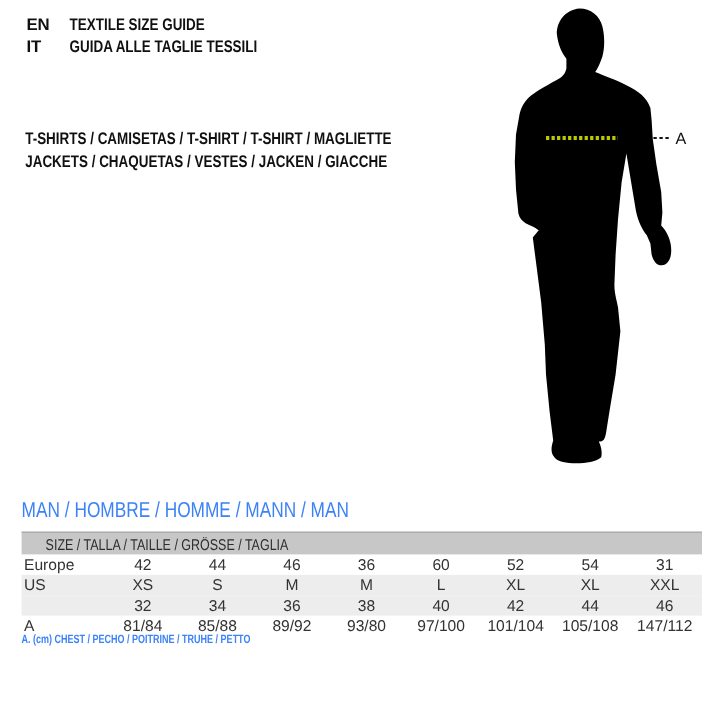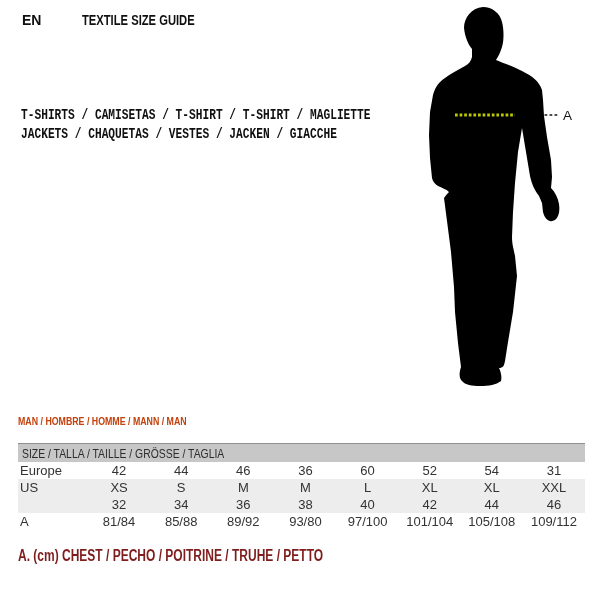--- a/index.html
+++ b/index.html
@@ -5,54 +5,58 @@
   html,body{margin:0;padding:0;background:#fff;}
   #canvas{position:relative;width:600px;height:600px;background:#fff;overflow:hidden;
           font-family:"Liberation Sans",sans-serif;color:#111;}
   .abs{position:absolute;}
   .cond{display:inline-block;transform-origin:0 50%;white-space:nowrap;}
   .sx80{transform:scaleX(0.80);}
   .sx75{transform:scaleX(0.75);}
 
   
   .lang-list{left:22px;top:11px;font-weight:bold;font-size:14px;color:#101010;}
-  .lang-row{display:flex;line-height:18.4px;gap:24px;}
+  .lang-row{display:flex;line-height:18.4px;}
   .lang-code{width:36px;flex:0 0 36px;}
 
   
-  .cats{left:21px;top:106px;font-weight:bold;font-size:14px;line-height:18.8px;color:#101010;font-family:Liberation Mono, monospace;}
+  .cats{left:21px;top:106px;font-weight:bold;font-size:14px;line-height:18.8px;color:#101010;}
 
   
   .figure{left:405px;top:0px;width:185px;height:400px;}
 
   
-  .man-heading{left:18px;top:415px;font-weight:bold;font-size:11px;color:#c2410c;}
+  .man-heading{left:18px;top:415px;font-weight:normal;font-size:18px;color:#3b82f6;}
 
   
   .size-table{left:18px;top:443px;width:567px;border-top:1px solid #8f8f8f;
               font-size:13px;color:#333;}
   .t-header{height:18px;background:#c7c7c7;display:flex;align-items:center;
-            padding-left:4px;color:#2d2d2d;font-size:13px;}
+            padding-left:20px;color:#2d2d2d;font-size:13px;}
   .t-row{height:17px;display:flex;align-items:center;}
   .t-row.shaded{background:#ededed;justify-content:center;}
   .t-label{width:68px;flex:0 0 68px;padding-left:2px;text-align:left;}
   .t-cell{flex:1;text-align:center;}
 
   
-  .footnote{left:18px;top:547px;font-weight:bold;font-size:16px;color:#7f1d1d;}
+  .footnote{left:18px;top:528px;font-weight:bold;font-size:10px;color:#3b82f6;}
 </style>
 </head>
 <body>
 
 <div id="canvas">
 
   <div class="abs lang-list">
     <div class="lang-row">
       <span class="lang-code">EN</span>
       <span class="cond sx80">TEXTILE SIZE GUIDE</span>
+    </div>
+    <div class="lang-row">
+      <span class="lang-code">IT</span>
+      <span class="cond sx80">GUIDA ALLE TAGLIE TESSILI</span>
     </div>
   </div>
 
   <div class="abs cats">
     <div><span class="cond sx80">T-SHIRTS / CAMISETAS / T-SHIRT / T-SHIRT / MAGLIETTE</span></div>
     <div><span class="cond sx80">JACKETS / CHAQUETAS / VESTES / JACKEN / GIACCHE</span></div>
   </div>
 
   <svg class="abs figure" viewBox="0 0 185 400" width="185" height="400" xmlns="http://www.w3.org/2000/svg">
     <path d="M78,7
@@ -123,21 +127,21 @@
     </div>
     <div class="t-row">
       <span class="t-label">A</span>
       <span class="t-cell">81/84</span>
       <span class="t-cell">85/88</span>
       <span class="t-cell">89/92</span>
       <span class="t-cell">93/80</span>
       <span class="t-cell">97/100</span>
       <span class="t-cell">101/104</span>
       <span class="t-cell">105/108</span>
-      <span class="t-cell">109/112</span>
+      <span class="t-cell">147/112</span>
     </div>
   </div>
 
   <div class="abs footnote">
     <span class="cond sx75">A. (cm) CHEST / PECHO / POITRINE / TRUHE / PETTO</span>
   </div>
 
 </div>
 
 </body></html>

